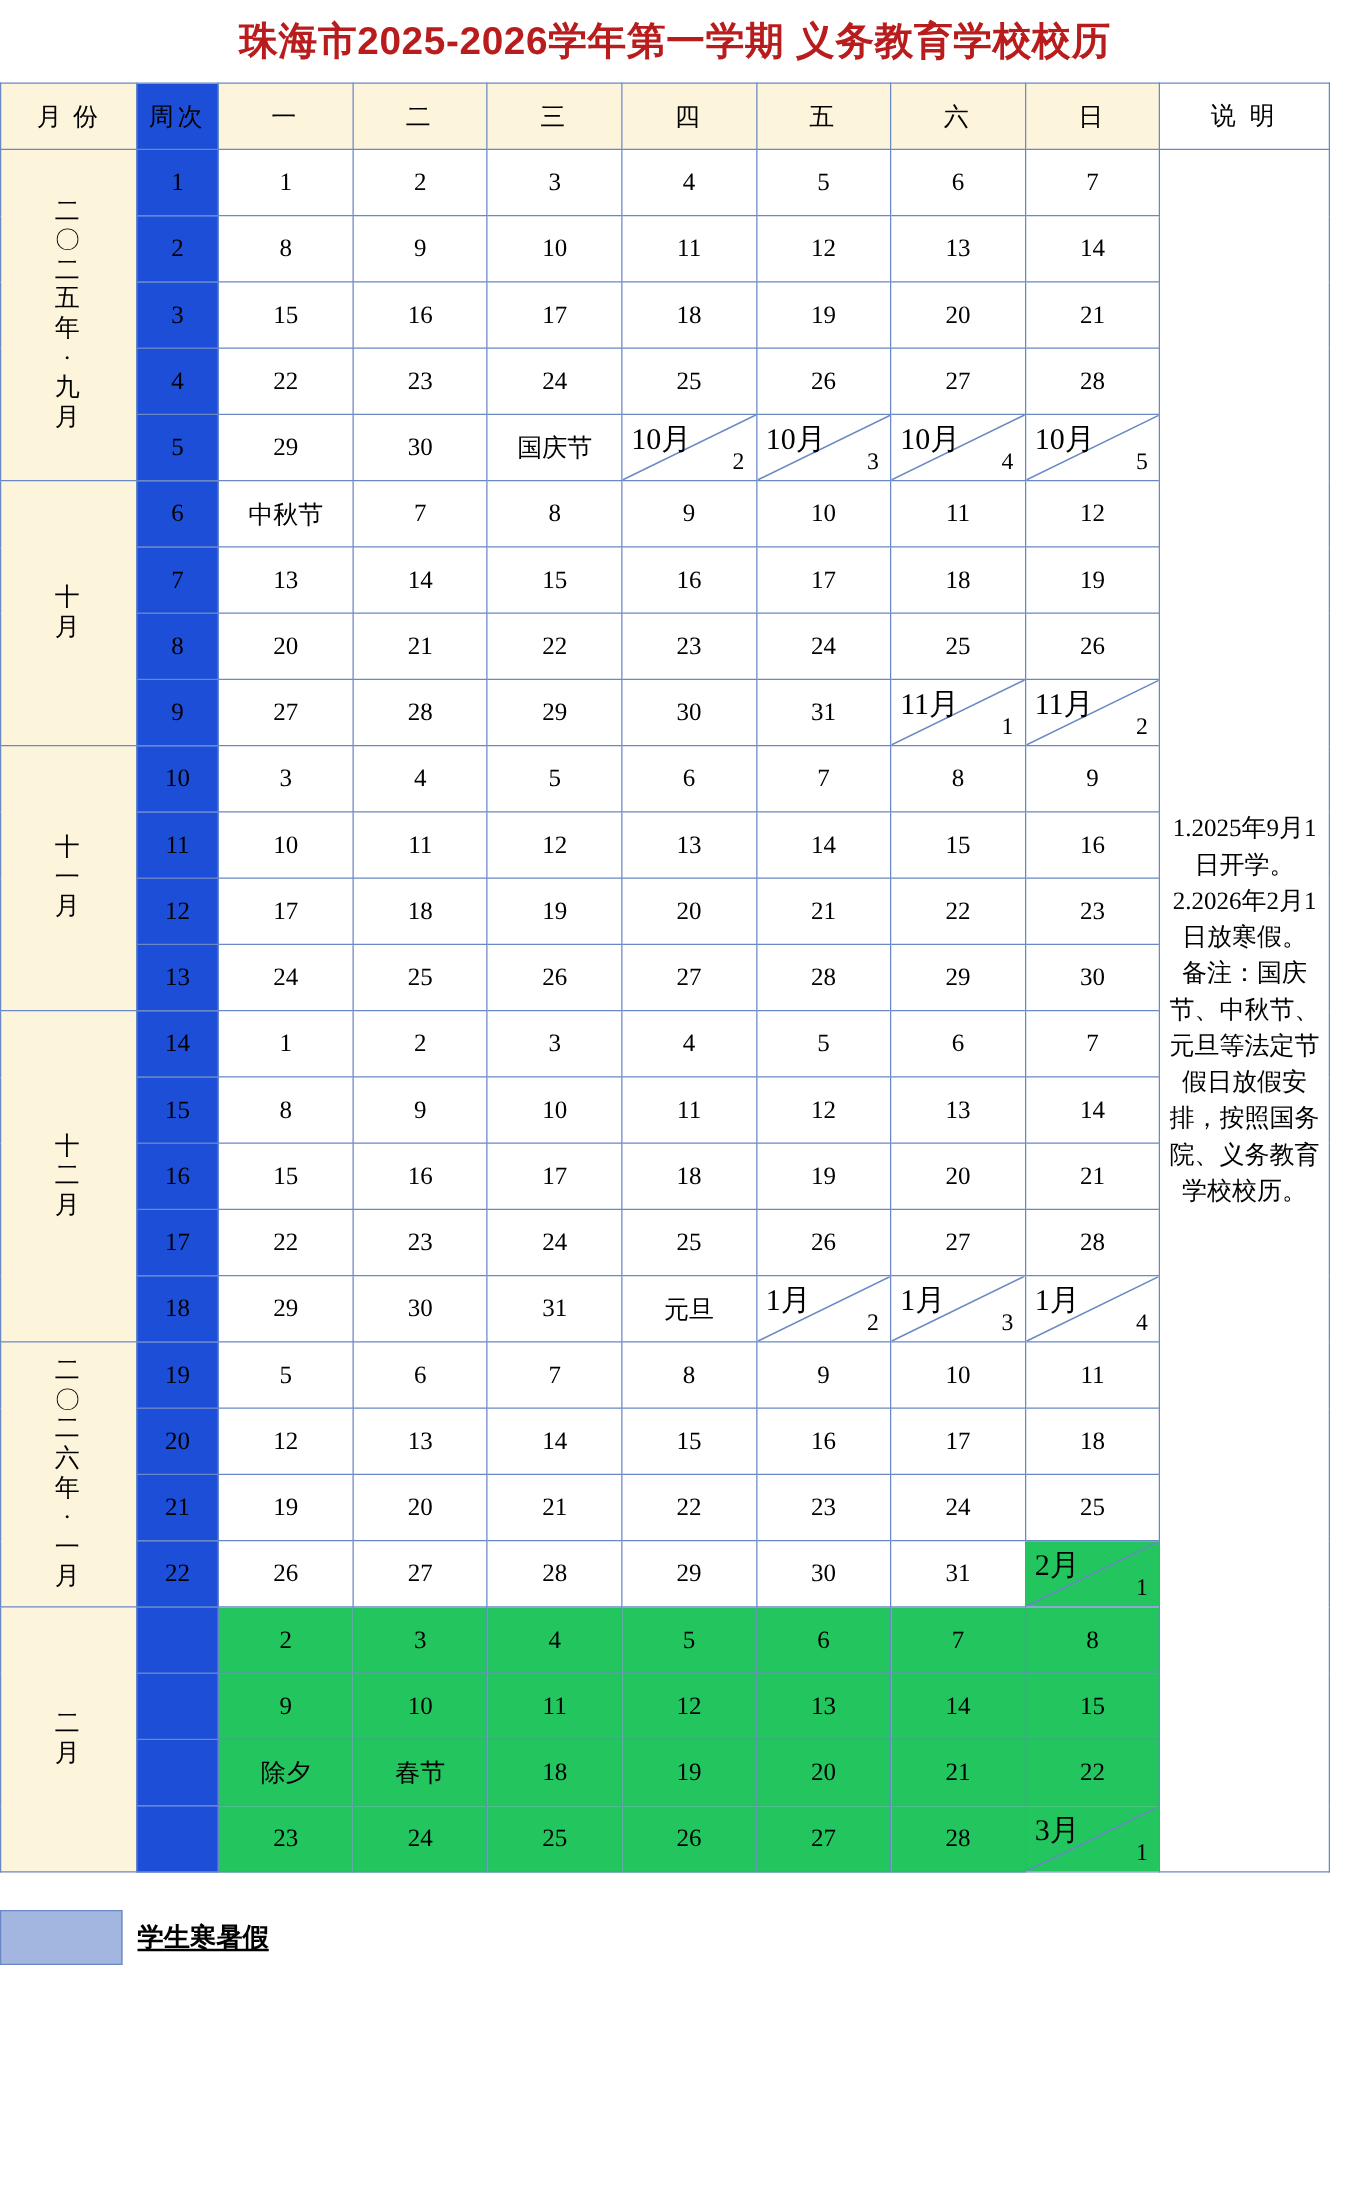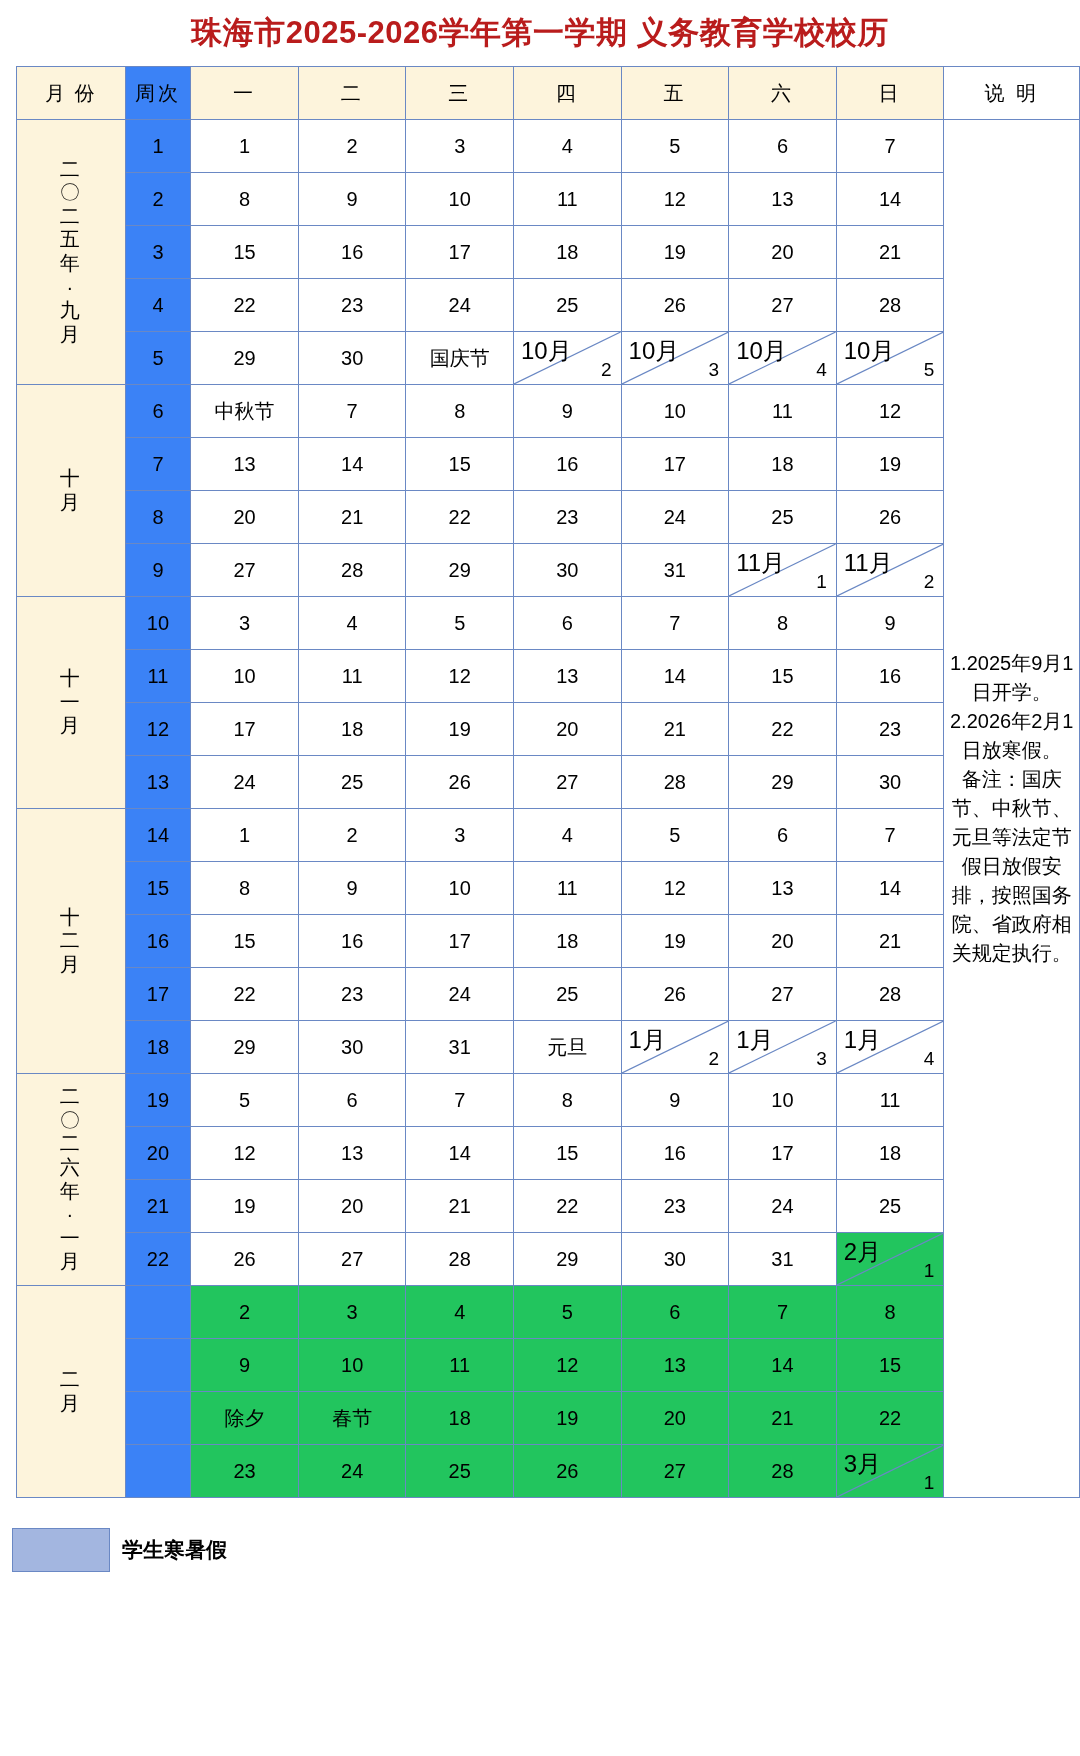--- a/index.html
+++ b/index.html
@@ -24,22 +24,23 @@
     font-size: 31px;
     font-weight: bold;
     letter-spacing: 0.5px;
     padding-top: 12px;
     padding-bottom: 12px;
     color: #b91c1c;
   }
   table.cal {
     border-collapse: collapse;
     table-layout: fixed;
-    margin-left: 16px;
+    margin-left: 0;
     width: 1064px;
+    font-family: Liberation Serif, serif;
   }
   table.cal td, table.cal th {
     border: 1px solid #6a88c4;
     font-size: 20px;
     font-weight: normal;
     text-align: center;
     vertical-align: middle;
     padding: 0;
     height: 52px;
     color: #000;
@@ -58,21 +59,21 @@
     letter-spacing: 2px;
     width: 100px;
   }
   .monthcell .vtext {
     display: block;
     line-height: 1.18;
     padding: 0 6px;
     word-break: break-all;
   }
   .weekcell {
-    background: #3b82f6;
+    background: #1d4ed8;
     width: 60px;
     font-size: 19px;
   }
   .daycell { width: 99px; }
   .note {
     background: #ffffff;
     vertical-align: top;
     text-align: left;
     font-size: 19px;
     line-height: 1.45;
@@ -97,24 +98,25 @@
     font-size: 19px;
   }
   .split .diag {
     position: absolute;
     top: 0; left: 0;
     width: 100%; height: 100%;
   }
   .split .diag svg { display: block; width: 100%; height: 100%; }
   .legend {
     margin-top: 30px;
-    margin-left: 12px;
+    margin-left: 0;
     display: flex;
     align-items: stretch;
     width: 400px;
+    text-decoration: underline;
   }
   .legend .swatch {
     width: 98px;
     height: 44px;
     background: #a3b6e0;
     border: 1px solid #6a88c4;
     box-sizing: border-box;
   }
   .legend .legend-label {
     display: flex;
@@ -162,21 +164,21 @@
           <td class="daycell">1</td>
           <td class="daycell">2</td>
           <td class="daycell">3</td>
           <td class="daycell">4</td>
           <td class="daycell">5</td>
           <td class="daycell">6</td>
           <td class="daycell">7</td>
           <td class="note" rowspan="26">
             <div>1.2025年9月1日开学。</div>
             <div>2.2026年2月1日放寒假。</div>
-            <div>备注：国庆节、中秋节、元旦等法定节假日放假安排，按照国务院、省政府相关规定执行。</div>
+            <div>备注：国庆节、中秋节、元旦等法定节假日放假安排，按照国务院、义务教育学校校历。</div>
           </td>
         </tr>
         <tr>
           <td class="weekcell">2</td>
           <td class="daycell">8</td>
           <td class="daycell">9</td>
           <td class="daycell">10</td>
           <td class="daycell">11</td>
           <td class="daycell">12</td>
           <td class="daycell">13</td>

